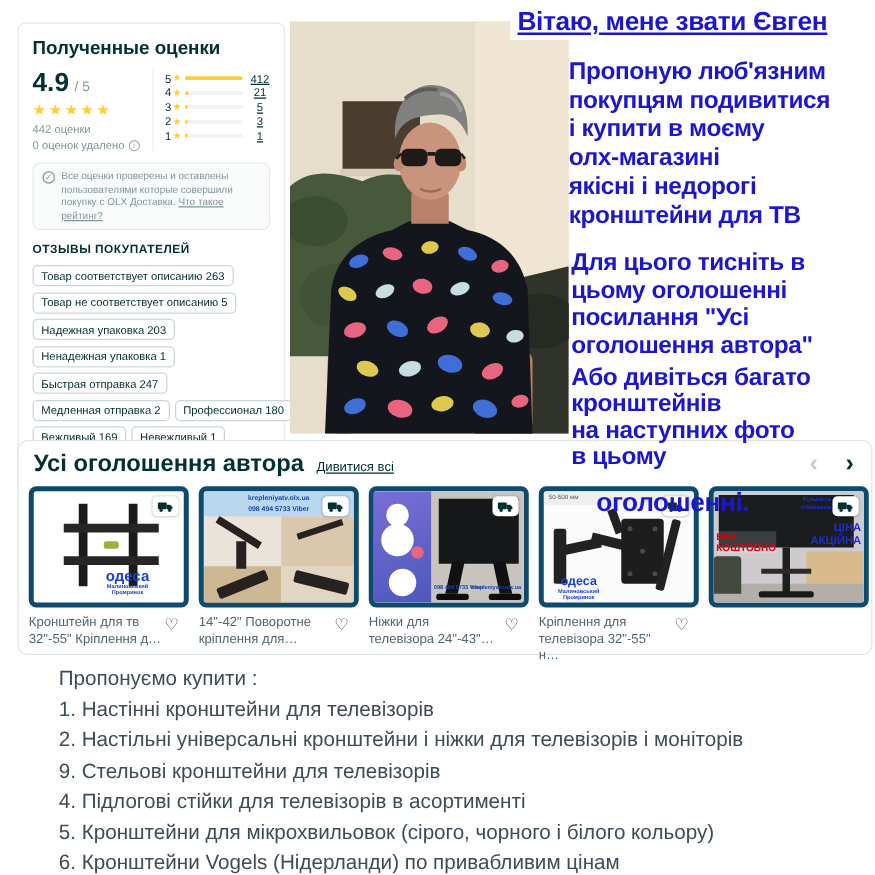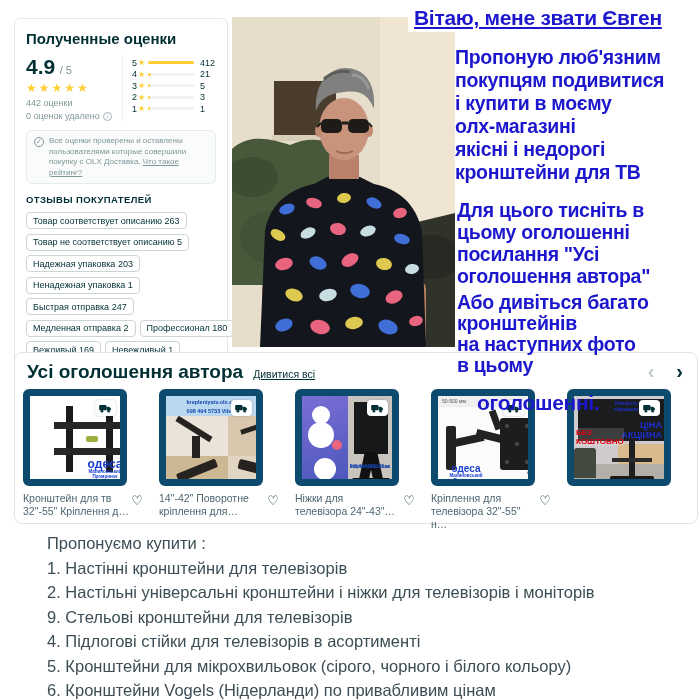--- a/index.html
+++ b/index.html
@@ -21,21 +21,21 @@
   .rc-small { font-size:9px; color:#7f9799; margin-top:3px; display:flex; align-items:center; gap:3px;}
   .info-i { display:inline-block; width:9px; height:9px; border:1px solid #9fb0b2;
     border-radius:50%; font-size:6.5px; line-height:8px; text-align:center; color:#9fb0b2; }
   .rc-divider { border-left:1px solid #eceff0; margin:0 9px 0 2px; }
   .rc-right { flex:1; padding-top:2px; }
   .bd-row { display:flex; align-items:center; font-size:9px; height:11.5px; }
   .bd-star { color:#ffce32; font-size:8px; margin:0 3px 0 1px; font-family:"DejaVu Sans", sans-serif; }
   .bd-track { flex:1; height:3px; background:#f1f3f3; border-radius:2px; margin-right:6px; position:relative; }
   .bd-fill { position:absolute; left:0; top:0; height:3px; background:#ffce32; border-radius:2px; }
   .f0{width:100%;} .f1{width:7%;} .f2{width:4%;} .f3{width:3%;} .f4{width:3%;}
-  .bd-count { min-width:16px; text-align:left; color:#002f34; cursor:pointer; }
+  .bd-count { min-width:16px; text-align:center; text-decoration:underline; color:#002f34; cursor:pointer; }
   .rc-note { margin-top:9px; border:1px solid #e6ebeb; background:#fafbfb; border-radius:6px;
     padding:5px 7px; display:flex; gap:5px; }
   .check-i { width:10px; height:10px; flex:0 0 10px; border:1px solid #7f9799; border-radius:50%;
     color:#7f9799; font-size:7px; line-height:9px; text-align:center; margin-top:1px;
     font-family:"DejaVu Sans", sans-serif;}
   .rc-note-text { font-size:8px; line-height:10.5px; color:#7f9799; }
   .rc-note-link { text-decoration:underline; cursor:pointer; }
   .rc-reviews-h { margin-top:10px; font-size:9.5px; font-weight:bold; letter-spacing:.4px; }
   .chips { margin-top:7px; }
   .chip-row { display:flex; gap:4px; margin-bottom:4.5px; }
@@ -60,22 +60,22 @@
     border:1px solid #dfe5e5; border-radius:8px; background:#fff; }
   .ls-header { display:flex; align-items:baseline; padding:8px 14px 2px 12px; }
   .ls-title { font-size:19px; font-weight:bold; }
   .ls-viewall { font-size:10.5px; text-decoration:underline; margin-left:10px; cursor:pointer; }
   .ls-nav { margin-left:auto; display:flex; gap:22px; align-items:center; }
   .chev { font-size:20px; line-height:16px; cursor:pointer; font-weight:bold; }
   .chev-prev { color:#c3ccce; }
   .chev-next { color:#002f34; }
   .cards { display:flex; gap:12px; padding:4px 8px 0 8px; }
   .card { width:124px; flex:0 0 124px; cursor:pointer; }
-  .card-img { position:relative; width:104px; height:97px; border-radius:6px; overflow:hidden;
-    background:#fff; border:7px solid #0c4a6e; }
+  .card-img { position:relative; width:128px; height:97px; border-radius:6px; overflow:hidden;
+    background:#fff; border:4px solid #0c4a6e; }
   .badge { position:absolute; top:4px; right:4px; width:21px; height:16px; background:#fff;
     border-radius:4px; display:flex; align-items:center; justify-content:center; box-shadow:0 0 2px rgba(0,0,0,.25); }
   .card-title-row { display:flex; margin-top:6px; }
   .card-title { font-size:10.5px; line-height:13px; color:#4e6672; white-space:pre-line; flex:1; }
   .heart { font-size:13px; color:#002f34; margin:1px 4px 0 2px;
     font-family:"DejaVu Sans", sans-serif; cursor:pointer; }
   .heart.fav { color:#e00020; }
 
   
   .c1-rail { position:absolute; width:7px; height:66px; background:#1b1b1b; top:10px; }

